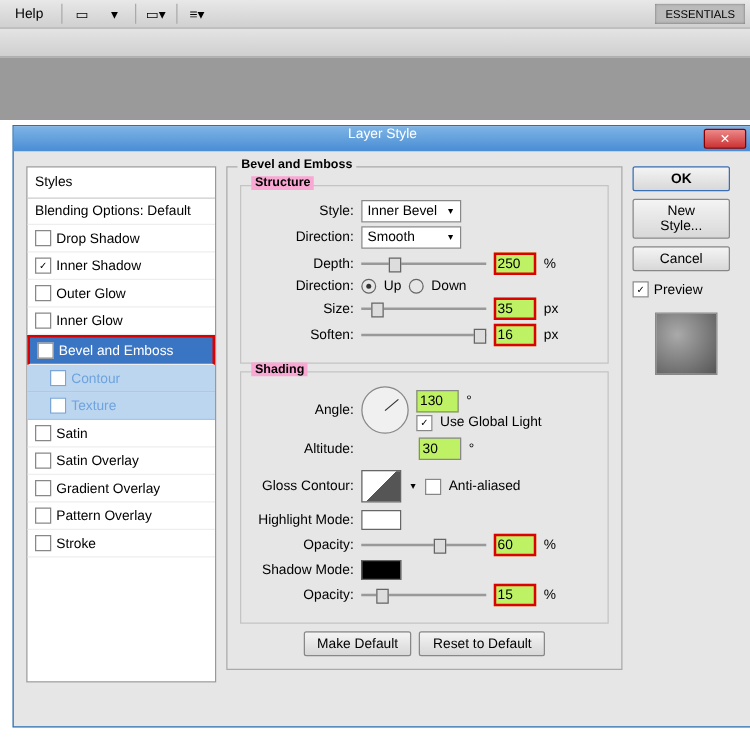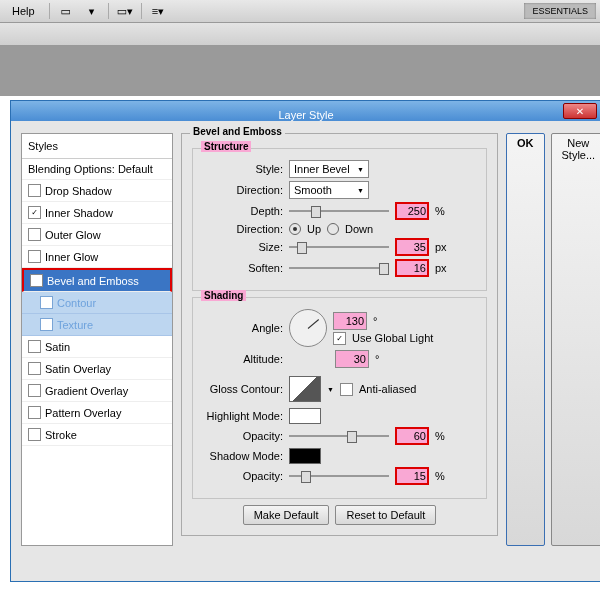--- a/index.html
+++ b/index.html
@@ -4,21 +4,21 @@
 <style>
 body{margin:0;font-family:Tahoma,sans-serif;font-size:11px;background:#fff;overflow:hidden}
 .topbar{height:22px;background:linear-gradient(#e8e8e8,#d0d0d0);border-bottom:1px solid #999;display:flex;align-items:center;padding:0 4px;gap:6px}
 .topbar .menu{padding:2px 8px}
 .topbar .sep{width:1px;height:16px;background:#aaa}
 .topbar .icon-btn{width:20px;height:16px;display:inline-flex;align-items:center;justify-content:center}
 .topbar .workspace{margin-left:auto;background:#bbb;padding:3px 8px;font-size:9px;box-shadow:inset 0 0 2px #666}
 .subbar{height:22px;background:linear-gradient(#e4e4e4,#cfcfcf);border-bottom:1px solid #999}
 .gray-area{height:50px;background:#9a9a9a}
 .dialog{position:absolute;left:10px;top:100px;width:590px;height:480px;background:#e6e6e6;border:1px solid #2a6fb3}
-.titlebar{height:20px;background:linear-gradient(#7db4e6,#4a8dd4);display:flex;align-items:flex-end;justify-content:center;position:relative}
+.titlebar{height:20px;background:linear-gradient(#7db4e6,#4a8dd4);display:flex;align-items:flex-start;justify-content:center;position:relative}
 .titlebar .title{color:#fff;font-size:11px}
 .closebtn{position:absolute;right:4px;top:2px;width:32px;height:14px;background:linear-gradient(#e88,#c33);border:1px solid #800;color:#fff;font-size:10px;display:flex;align-items:center;justify-content:center;border-radius:2px}
 .dlg-body{display:flex;padding:12px 10px;gap:8px}
 .styles-list{width:150px;border:1px solid #999;background:#fff}
 .styles-list .hdr{padding:6px 6px;border-bottom:1px solid #ccc}
 .styles-list .row{padding:4px 6px;display:flex;align-items:center;gap:4px;border-bottom:1px solid #eee}
 .styles-list .row .cb{width:11px;height:11px;border:1px solid #888;background:#fff;display:inline-flex;align-items:center;justify-content:center;font-size:8px}
 .styles-list .sel{background:#3a75c4;color:#fff}
 .styles-list .sub{padding-left:18px;color:#6fa3dd;background:#bdd6f0;border-bottom:1px solid #a8c5e8}
 .styles-list .sub .cb{border-color:#7aa5d6}
@@ -28,31 +28,31 @@
 .groupbox .legend{position:absolute;top:-8px;left:8px;background:#e6e6e6;padding:0 3px;font-weight:bold;font-size:10px}
 .subgroup{border:1px solid #c4c4c4;padding:8px 10px 10px;position:relative;margin:6px 0}
 .subgroup .legend{position:absolute;top:-8px;left:8px;background:#f9a8d4;padding:0 3px;font-weight:bold;font-size:10px}
 .frow{display:flex;align-items:center;margin:3px 0;gap:6px}
 .frow .lbl{width:80px;text-align:right}
 .sel-box{border:1px solid #888;background:#fff;padding:2px 4px;min-width:70px;display:inline-flex;align-items:center;justify-content:space-between}
 .sel-box .arrow{font-size:7px}
 .slider{width:100px;height:12px;position:relative}
 .slider .track{position:absolute;top:5px;left:0;right:0;height:2px;background:#999}
 .slider .thumb{position:absolute;top:1px;width:8px;height:10px;background:#ddd;border:1px solid #666}
-.num-input{width:28px;border:1px solid #888;background:#f9a8d4;padding:2px;text-align:right}
+.num-input{width:28px;border:1px solid #888;background:#bef264;padding:2px;text-align:left}
 .red-input{border:2px solid #d00;padding:1px}
 .cb-sm{width:11px;height:11px;border:1px solid #888;background:#fff;display:inline-flex;align-items:center;justify-content:center;font-size:8px}
 .radio{width:10px;height:10px;border:1px solid #666;border-radius:50%;display:inline-flex;align-items:center;justify-content:center}
 .radio .dot{width:4px;height:4px;background:#333;border-radius:50%}
 .angle-circle{width:36px;height:36px;border:1px solid #888;border-radius:50%;position:relative;background:#f0f0f0}
 .angle-circle .line{position:absolute;left:50%;top:50%;width:14px;height:1px;background:#333;transform-origin:left;transform:rotate(-40deg)}
 .contour{width:30px;height:24px;border:1px solid #666;background:linear-gradient(135deg,#fff 50%,#555 50%);display:inline-block}
 .swatch{width:30px;height:14px;border:1px solid #666;display:inline-block}
 .btn{background:linear-gradient(#f4f4f4,#d8d8d8);border:1px solid #888;padding:3px 10px;border-radius:2px;display:inline-block;text-align:center}
-.right-col{width:85px;display:flex;flex-direction:row;gap:6px;align-items:stretch}
+.right-col{width:85px;display:flex;flex-direction:column;gap:6px;align-items:stretch}
 .right-col .btn{width:78px;box-sizing:border-box}
 .right-col .ok{font-weight:bold;border-color:#3a6fb3}
 .preview-row{display:flex;align-items:center;gap:4px;margin-top:2px}
 .preview-swatch{width:48px;height:48px;background:radial-gradient(circle at 35% 35%,#aaa,#555);border:1px solid #888;margin-top:6px;align-self:center}
 .bottom-btns{display:flex;gap:6px;justify-content:center;margin-top:6px}
 </style>
 </head>
 <body>
 
 <div class="topbar">

